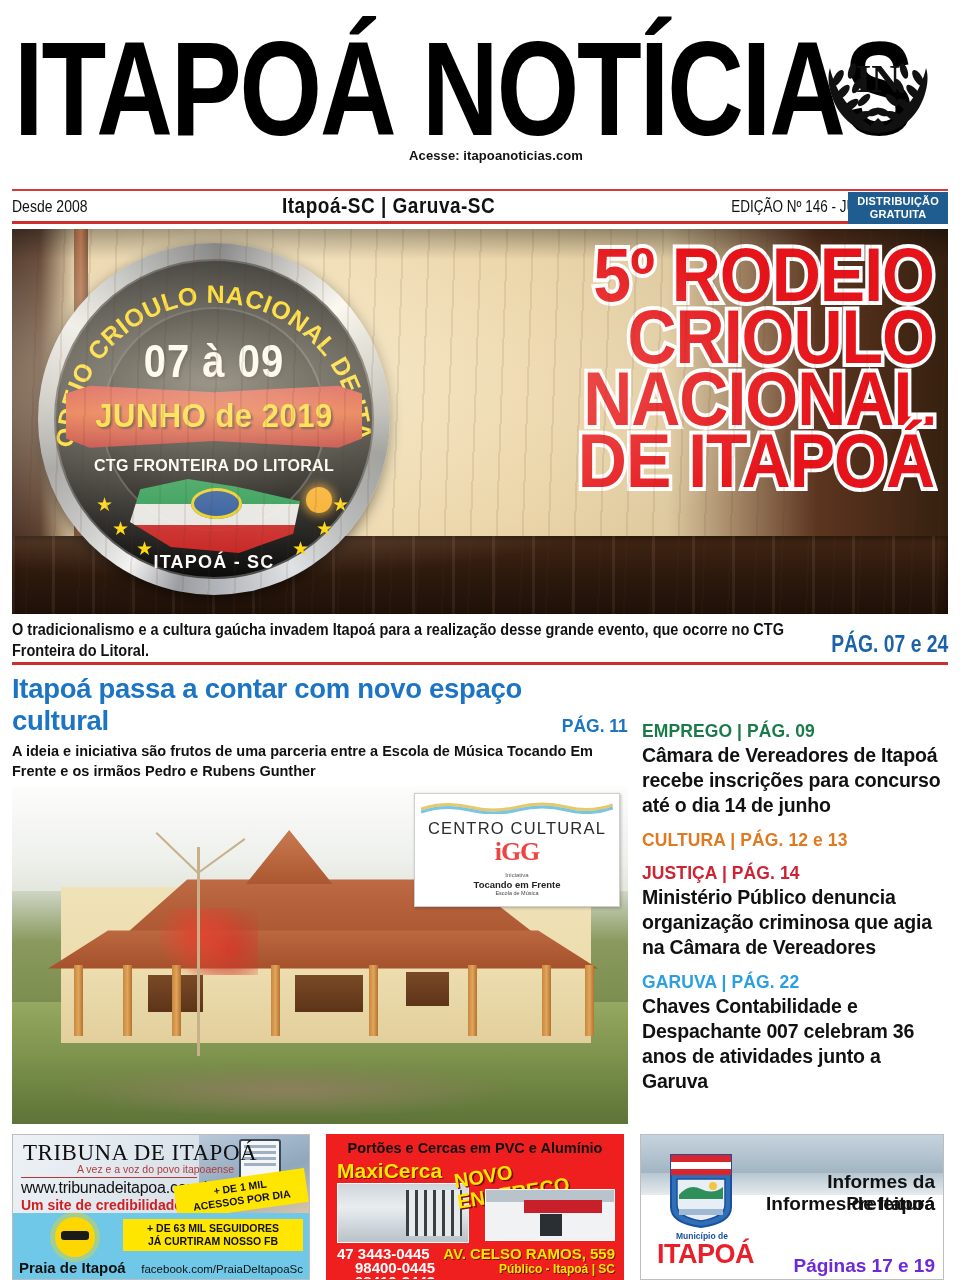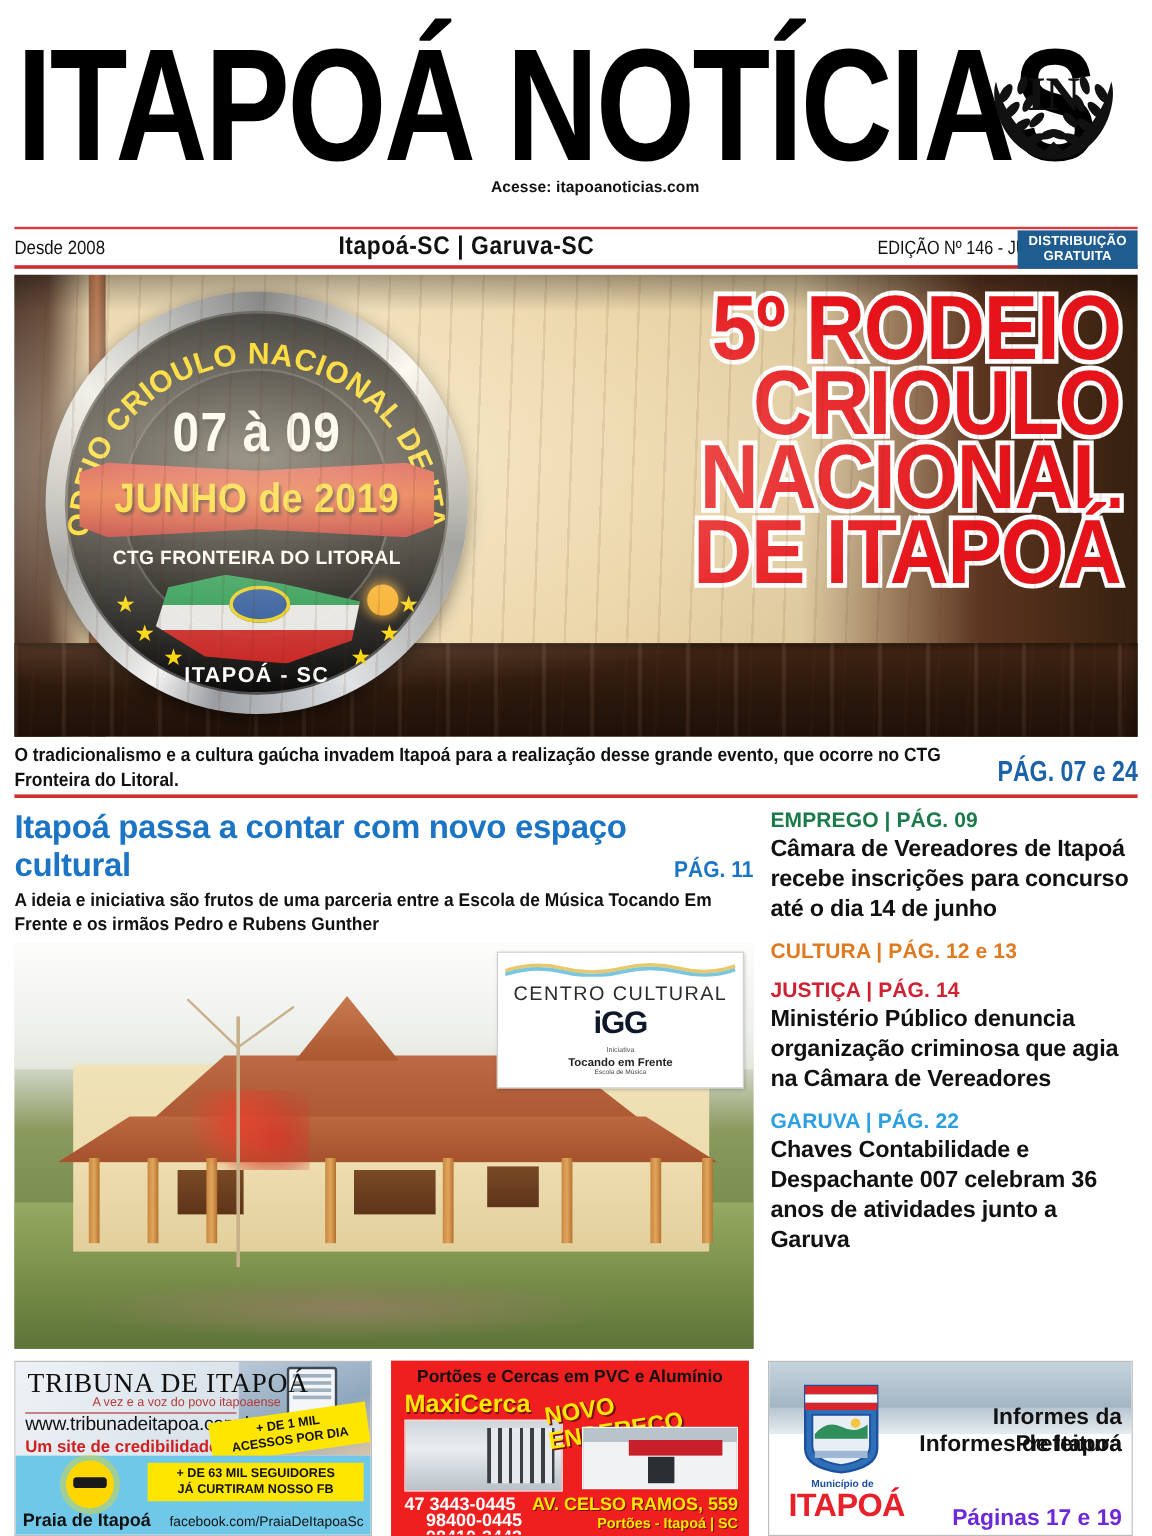--- a/index.html
+++ b/index.html
@@ -230,21 +230,21 @@
   .ph-tree::after  { transform: rotate(-136deg); left: 1px; }
   .ph-logo {
     position:absolute; right: 8px; top: 7px; width: 206px; height: 114px;
     background:#fff; border: 1px solid #cfcfcf; box-shadow: 1px 1px 3px rgba(0,0,0,.25);
     display:flex; flex-direction:column; align-items:center; justify-content:flex-start;
     padding-top: 6px;
   }
   .ph-logo-wave { width: 94%; height: 14px; }
   .ph-logo-t1 { font-size: 16.5px; color:#2b2b2b; letter-spacing: 1.2px; margin-top: 5px;
                 font-family:"Liberation Sans", sans-serif; }
-  .ph-logo-t2 { font-size: 26px; color:#0f172a; font-weight:700; letter-spacing:-1px; margin-top:-1px; }
+  .ph-logo-t2 { font-size: 26px; color:#ef4444; font-weight:700; letter-spacing:-1px; margin-top:-1px;font-family:Liberation Serif, serif; }
   .ph-logo-t3 { font-size: 6px; color:#555; margin-top: 5px; }
   .ph-logo-t4 { font-size: 9.5px; color:#222; font-weight:700; margin-top:1px; }
   .ph-logo-t5 { font-size: 5.5px; color:#444; }
 
   
   .news-item { margin-bottom: 12px; }
   .news-kicker { font-size: 17.5px; font-weight:700; letter-spacing:.1px; margin-bottom: 1px; }
   .news-title { font-size: 19.5px; font-weight:700; color:#111; line-height: 25px; letter-spacing:-.2px; }
 
   
@@ -482,21 +482,21 @@
           <div class="ph-logo-t3">Iniciativa</div>
           <div class="ph-logo-t4">Tocando em Frente</div>
           <div class="ph-logo-t5">Escola de Música</div>
         </div>
       </div>
     </div>
 
     <div class="col-right">
 
       <div class="news-item">
-        <div class="news-kicker" style="color:#1a7a4a;">EMPREGO | PÁG. 09</div>
+        <div class="news-kicker" style="color:#1a7a4a;margin-top:48px;">EMPREGO | PÁG. 09</div>
         <div class="news-title">Câmara de Vereadores de Itapoá recebe inscrições para concurso até o dia 14 de junho</div>
       </div>
 
       <div class="news-item">
         <div class="news-kicker" style="color:#e07a21;">CULTURA |  PÁG. 12 e 13</div>
       </div>
 
       <div class="news-item">
         <div class="news-kicker" style="color:#cf2233;">JUSTIÇA | PÁG. 14</div>
         <div class="news-title">Ministério Público denuncia organização criminosa que agia na Câmara de Vereadores</div>
@@ -552,21 +552,21 @@
       <div class="a2-novo">
         <div>NOVO</div>
         <div>ENDEREÇO</div>
       </div>
       <div class="a2-img2"></div>
       <div class="a2-ph p1">47 3443-0445</div>
       <div class="a2-ph p2">98400-0445</div>
       <div class="a2-ph p3">98410-3443</div>
       <div class="a2-addr">
         <div class="l1">AV. CELSO RAMOS, 559</div>
-        <div class="l2">Portões - Itapoá | SC</div>
+        <div class="l2">Público - Itapoá | SC</div>
       </div>
     </div>
 
     <div class="ad ad3">
       <div class="a3-sky"></div>
       <div class="a3-sea"></div>
 
       <svg class="a3-shield" viewBox="0 0 64 76" aria-hidden="true">
         <path d="M2 2 h60 v52 q0 16 -30 20 Q2 70 2 54 Z" fill="#2f6fb5" stroke="#1b4fa0" stroke-width="2"></path>
         <rect x="2" y="2" width="60" height="7" fill="#d9262e"></rect>

